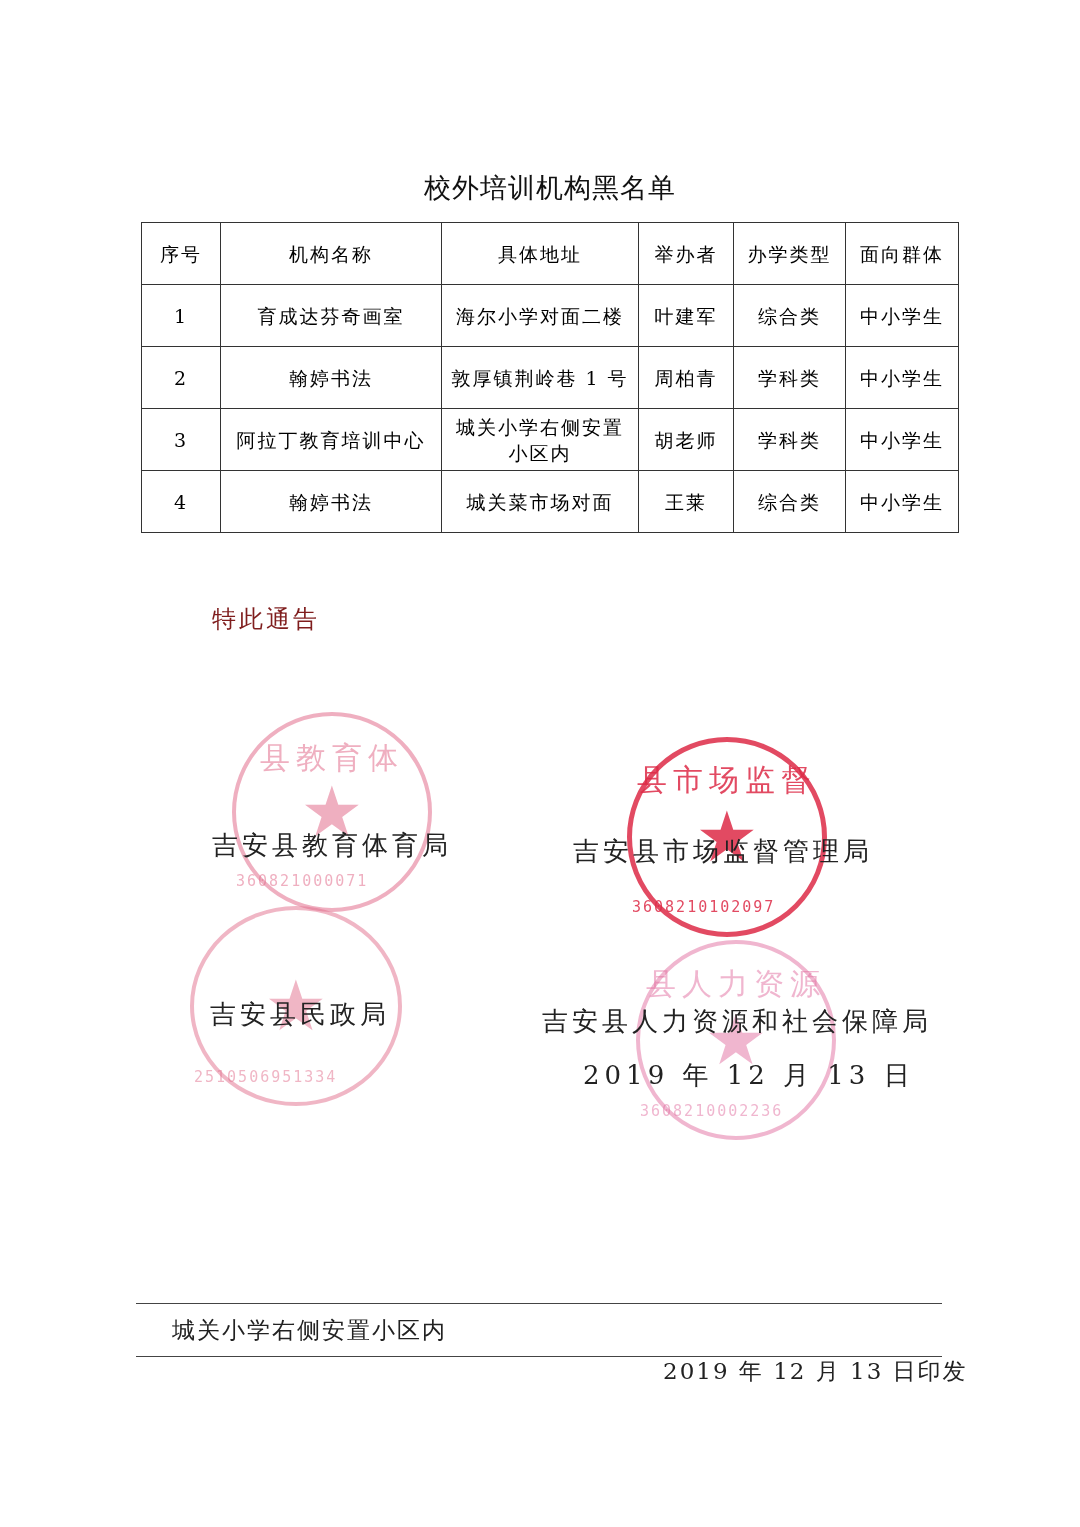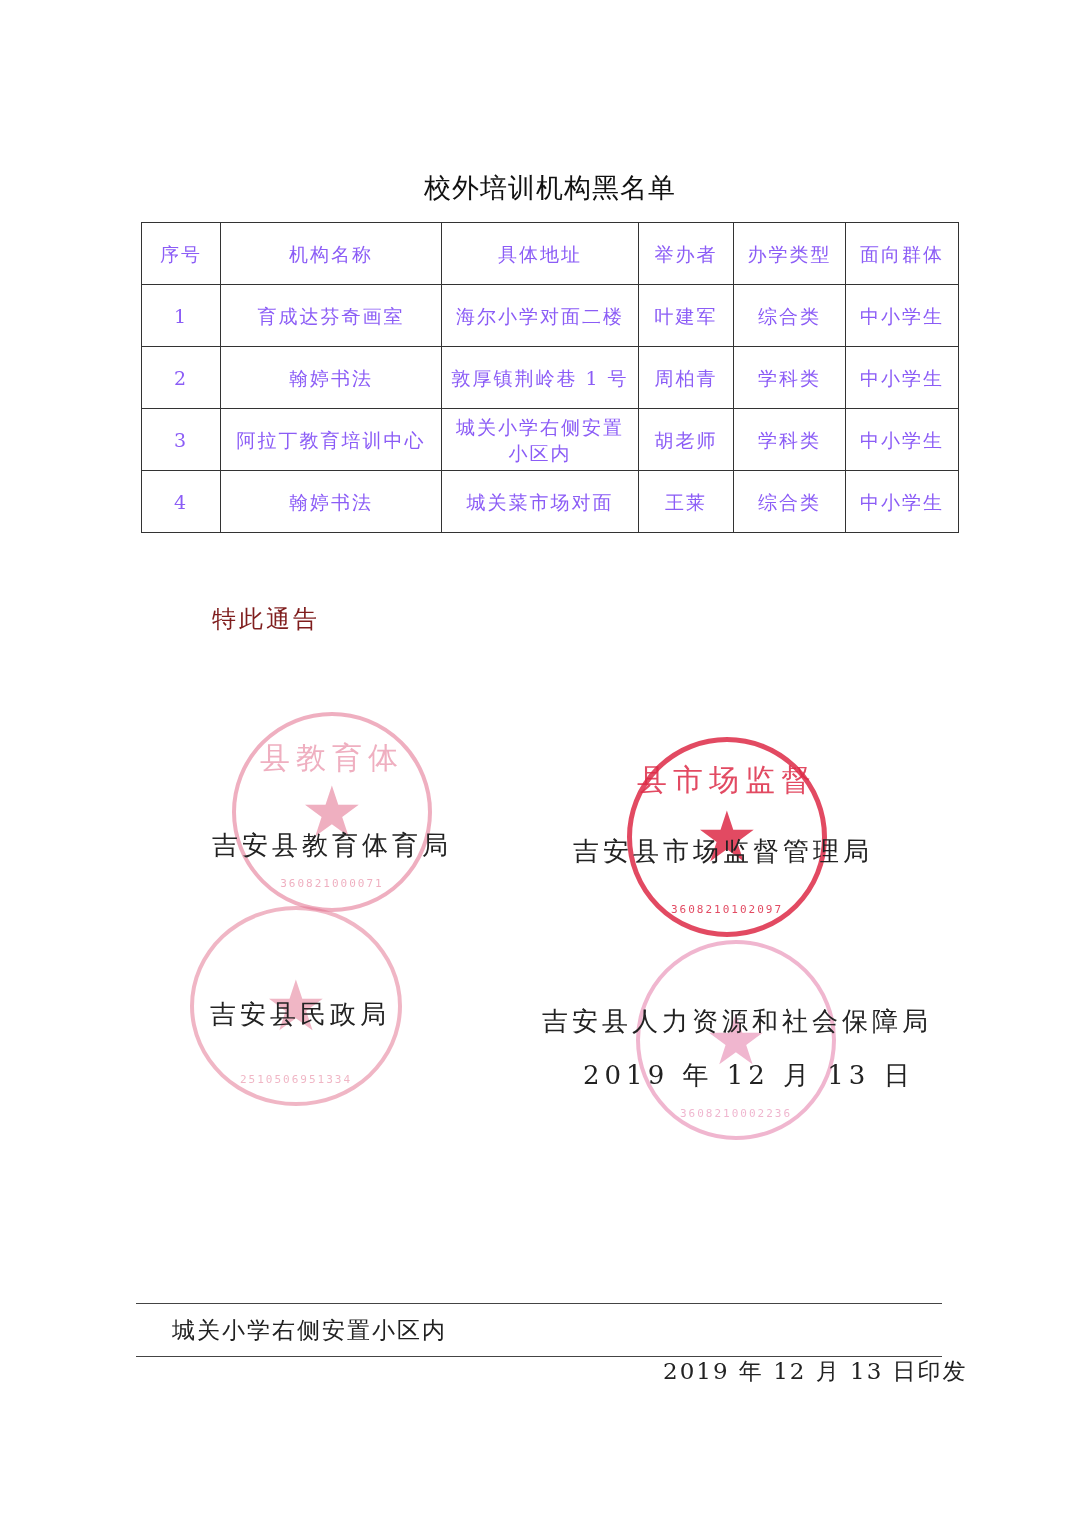--- a/index.html
+++ b/index.html
@@ -8,21 +8,21 @@
       font-family: "DejaVu Serif", "Liberation Serif", serif; color: #1a1a1a;
     }
     .title {
       position: absolute; left: 0; width: 1100px; top: 170px; text-align: center;
       font-family: "DejaVu Sans", "Liberation Sans", sans-serif;
       font-size: 27px; letter-spacing: 1px; color: #111;
     }
     table.blacklist {
       position: absolute; left: 141px; top: 222px; width: 817px;
       border-collapse: collapse; table-layout: fixed;
-      font-size: 19px; color: #8b5cf6;
+      font-size: 19px; color: #000000;
     }
     table.blacklist td, table.blacklist th {
       border: 1.5px solid #333; text-align: center; vertical-align: middle;
       font-weight: normal; padding: 0 4px; line-height: 26px; letter-spacing: 2px;
     }
     table.blacklist tr.head { height: 62px; }
     table.blacklist tr.row { height: 62px; }
     .notice {
       position: absolute; left: 212px; top: 603px; font-size: 24px; letter-spacing: 3px; color: #7f1d1d;
     }
@@ -31,21 +31,21 @@
     }
     .seal .star {
       position: absolute; left: 50%; top: 50%; transform: translate(-50%, -50%);
       font-size: 70px; line-height: 1;
     }
     .seal .ring-text {
       position: absolute; left: 0; right: 0; text-align: center; font-size: 30px;
       font-family: "DejaVu Sans", sans-serif; letter-spacing: 6px;
     }
     .seal .code {
-      position: absolute; left: 0; right: 0; text-align: center; font-size: 11px;
+      position: absolute; left: 0; right: 0; text-align: left; font-size: 15px;
       font-family: "DejaVu Sans Mono", monospace; letter-spacing: 2px;
     }
     .seal-edu { left: 232px; top: 712px; width: 200px; height: 200px; border: 4px solid rgba(226,110,140,0.55); color: rgba(226,110,140,0.55); }
     .seal-market { left: 627px; top: 737px; width: 200px; height: 200px; border: 5px solid rgba(221,42,70,0.85); color: rgba(221,42,70,0.85); }
     .seal-civil { left: 190px; top: 906px; width: 212px; height: 200px; border: 4px solid rgba(226,110,140,0.5); color: rgba(226,110,140,0.5); }
     .seal-hr { left: 636px; top: 940px; width: 200px; height: 200px; border: 4px solid rgba(226,110,160,0.5); color: rgba(226,110,160,0.5); }
     .sign {
       position: absolute; font-size: 26px; letter-spacing: 4px; color: #222; white-space: nowrap;
     }
     .sign-edu { left: 212px; top: 828px; }
@@ -127,20 +127,21 @@
 <div class="seal seal-market">
   <div class="ring-text" style="top:18px">县市场监督</div>
   <div class="star">★</div>
   <div class="code" style="bottom:16px">3608210102097</div>
 </div>
 <div class="seal seal-civil">
   <div class="star">★</div>
   <div class="code" style="bottom:16px">2510506951334</div>
 </div>
 <div class="seal seal-hr">
+  <div class="ring-text" style="top:20px">县人力资源</div>
   <div class="star">★</div>
   <div class="code" style="bottom:16px">3608210002236</div>
 </div>
 
 <div class="sign sign-edu">吉安县教育体育局</div>
 <div class="sign sign-market">吉安县市场监督管理局</div>
 <div class="sign sign-civil">吉安县民政局</div>
 <div class="sign sign-hr">吉安县人力资源和社会保障局</div>
 <div class="sign sign-date">2019 年 12 月 13 日</div>
 

